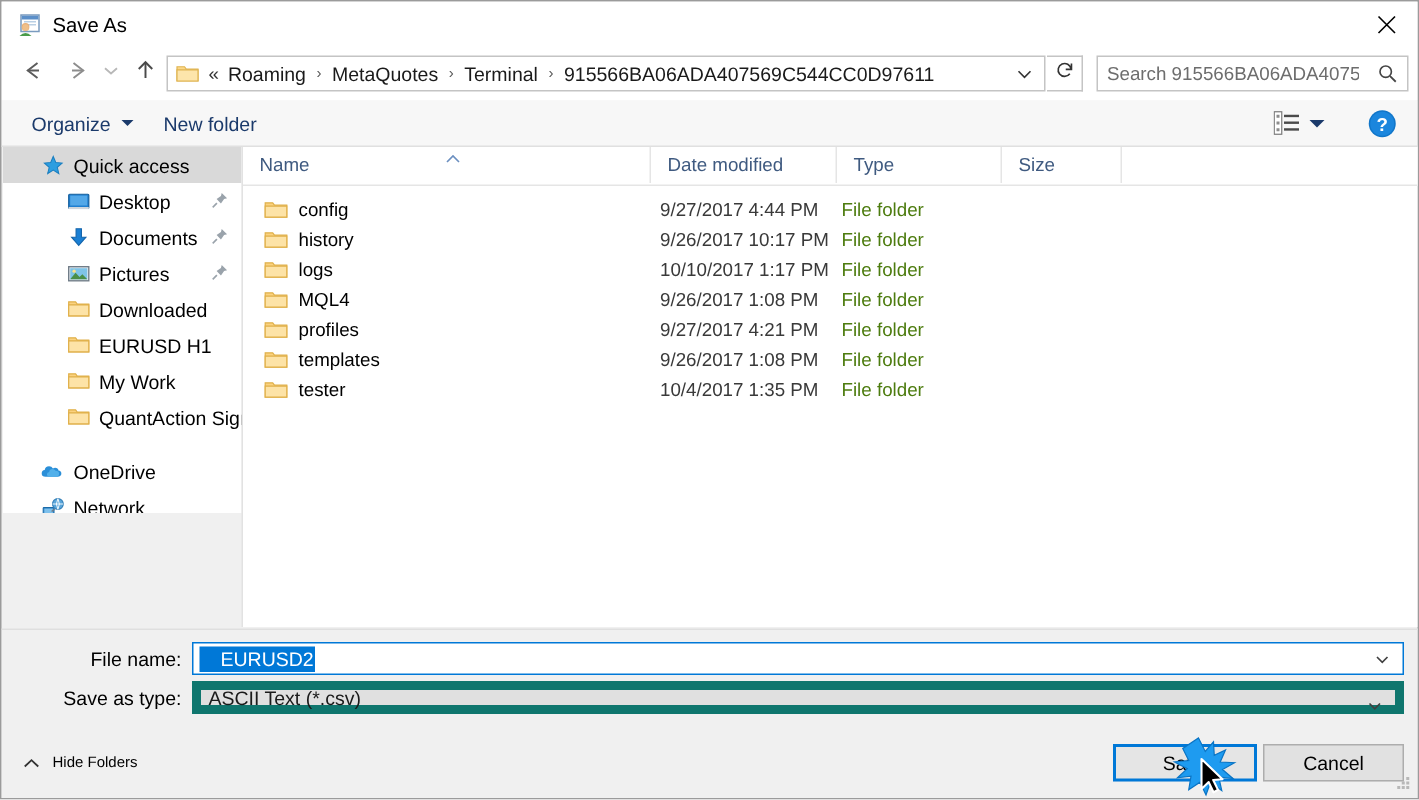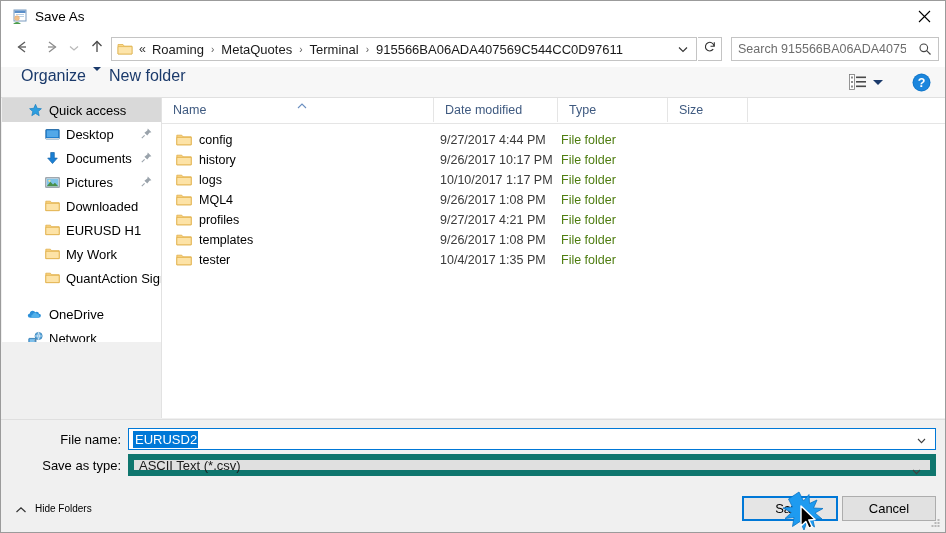--- a/index.html
+++ b/index.html
@@ -151,22 +151,22 @@
     position: absolute;
     left: 0; top: 66px;
     width: 946px; height: 31px;
     background: #f7f7f7;
     border-bottom: 1px solid #e0e0e0;
     box-sizing: border-box;
   }
   .tb-item {
     position: absolute;
     top: 0; height: 30px;
-    display: flex; 
-    font-size: 16px;
+    display: flex; align-items: center;
+    font-size: 13px;
     color: #1b3a6b;
     padding: 0 8px;
   }
   .tb-organize { left: 12px; }
   .tb-newfolder { left: 100px; }
   .tb-caret {
     margin-left: 7px;
     width: 0; height: 0;
     border-left: 4px solid transparent;
     border-right: 4px solid transparent;
@@ -322,21 +322,21 @@
     top: 34px;
     width: 808px;
     background: #e0e0e0;
     border: 6px solid #0f766e;
   }
   .fn-value {
     margin-left: 4px;
     font-size: 13px;
     color: #ffffff;
     background: #0078d7;
-    padding: 1px 1px 1px 2px;
+    padding: 1px 1px 1px 14px;
   }
   .st-value {
     margin-left: 5px;
     font-size: 13px;
     color: #1a1a1a;
   }
   .combo-caret {
     position: absolute;
     right: 7px; top: 4px;
     width: 13px; height: 13px;

